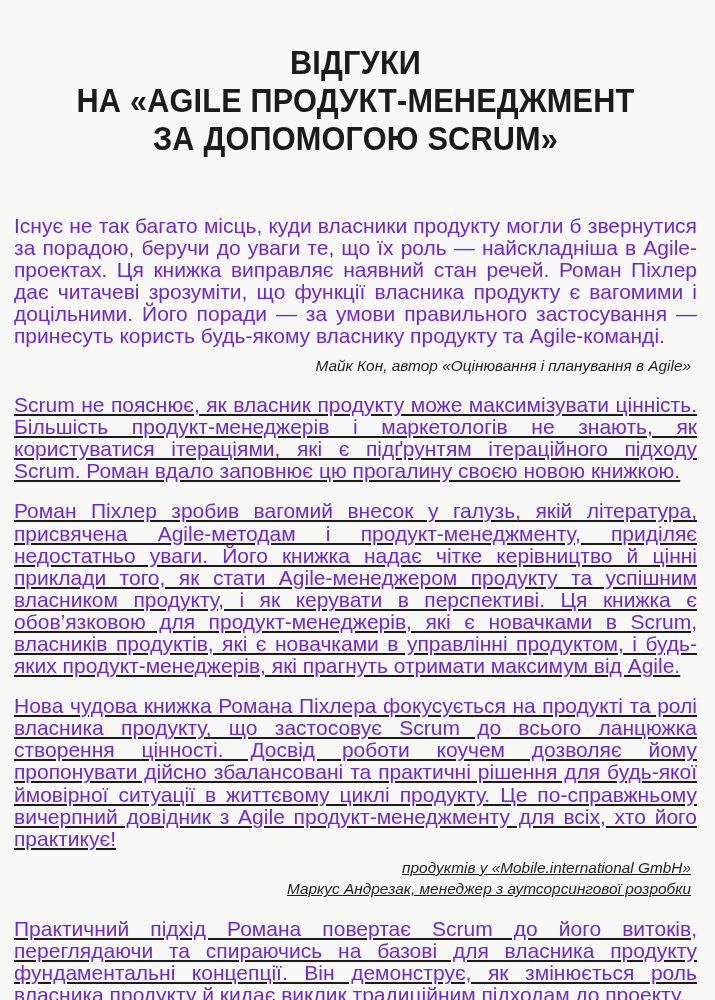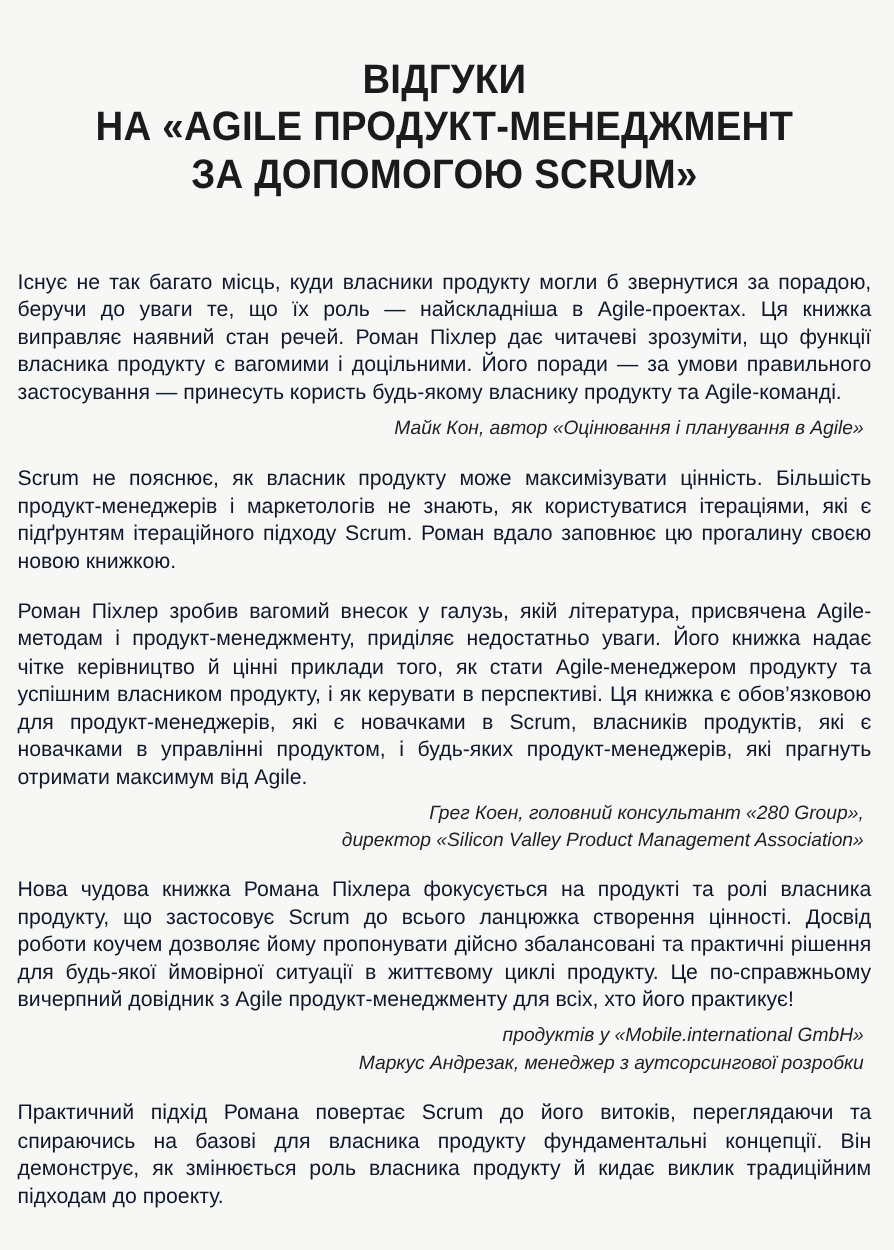--- a/index.html
+++ b/index.html
@@ -46,27 +46,28 @@
 
   
   .body-block {
     padding-top: 57px;
   }
   .quote {
     margin: 0 0 0 0;
   }
   .quote + .quote {
     margin-top: 18px;
+    text-decoration: underline;
   }
   .quote-text {
-    font-size: 17px;
+    font-size: 21px;
     line-height: 22.1px;
     text-align: justify;
     text-justify: inter-word;
-    color: #0f172a;
+    color: #6d28d9;
     margin: 0;
     hyphens: manual;
   }
   .attribution {
     font-size: 15.4px;
     line-height: 21.5px;
     font-style: italic;
     text-align: right;
     color: #1f1f1f;
     margin: 6px;
@@ -96,24 +97,20 @@
         <p class="quote-text">Існує не так багато місць, куди власники продукту могли б звернутися за порадою, беручи до уваги те, що їх роль — найскладніша в Agile-проектах. Ця книжка виправляє наявний стан речей. Роман Піхлер дає читачеві зрозуміти, що функції власника продукту є вагомими і доцільними. Його поради — за умови правильного застосування — принесуть користь будь-якому власнику продукту та Agile-команді.</p>
         <p class="attribution">
           <span class="attr-line">Майк Кон, автор «Оцінювання і планування в Agile»</span>
         </p>
       </div>
       <div class="quote">
         <p class="quote-text">Scrum не пояснює, як власник продукту може максимізувати цінність. Більшість продукт-менеджерів і маркетологів не знають, як користуватися ітераціями, які є підґрунтям ітераційного підходу Scrum. Роман вдало заповнює цю прогалину своєю новою книжкою.</p>
       </div>
       <div class="quote">
         <p class="quote-text">Роман Піхлер зробив вагомий внесок у галузь, якій література, присвячена Agile-методам і продукт-менеджменту, приділяє недостатньо уваги. Його книжка надає чітке керівництво й цінні приклади того, як стати Agile-менеджером продукту та успішним власником продукту, і як керувати в перспективі. Ця книжка є обов’язковою для продукт-менеджерів, які є новачками в Scrum, власників продуктів, які є новачками в управлінні продуктом, і будь-яких продукт-менеджерів, які прагнуть отримати максимум від Agile.</p>
-        <p class="attribution">
-          <span class="attr-line">Грег Коен, головний консультант «280 Group»,</span>
-          <span class="attr-line">директор «Silicon Valley Product Management Association»</span>
-        </p>
       </div>
       <div class="quote">
         <p class="quote-text">Нова чудова книжка Романа Піхлера фокусується на продукті та ролі власника продукту, що застосовує Scrum до всього ланцюжка створення цінності. Досвід роботи коучем дозволяє йому пропонувати дійсно збалансовані та практичні рішення для будь-якої ймовірної ситуації в життєвому циклі продукту. Це по-справжньому вичерпний довідник з Agile продукт-менеджменту для всіх, хто його практикує!</p>
         <p class="attribution">
           <span class="attr-line">продуктів у «Mobile.international GmbH»</span>
           <span class="attr-line">Маркус Андрезак, менеджер з аутсорсингової розробки</span>
         </p>
       </div>
       <div class="quote">
         <p class="quote-text">Практичний підхід Романа повертає Scrum до його витоків, переглядаючи та спираючись на базові для власника продукту фундаментальні концепції. Він демонструє, як змінюється роль власника продукту й кидає виклик традиційним підходам до проекту.</p>

